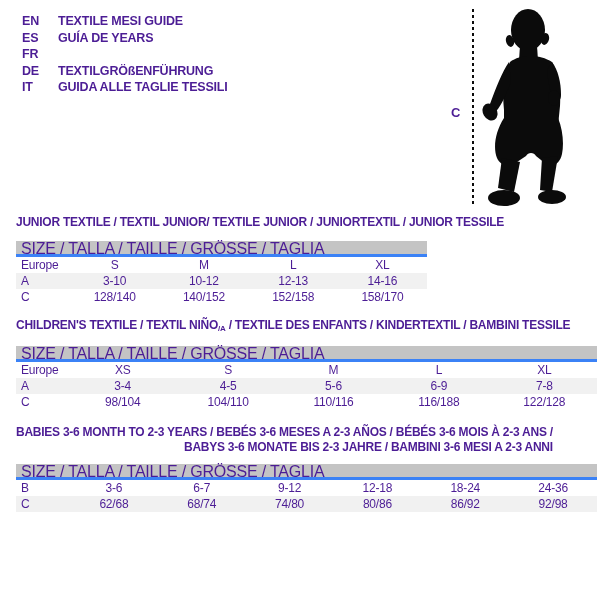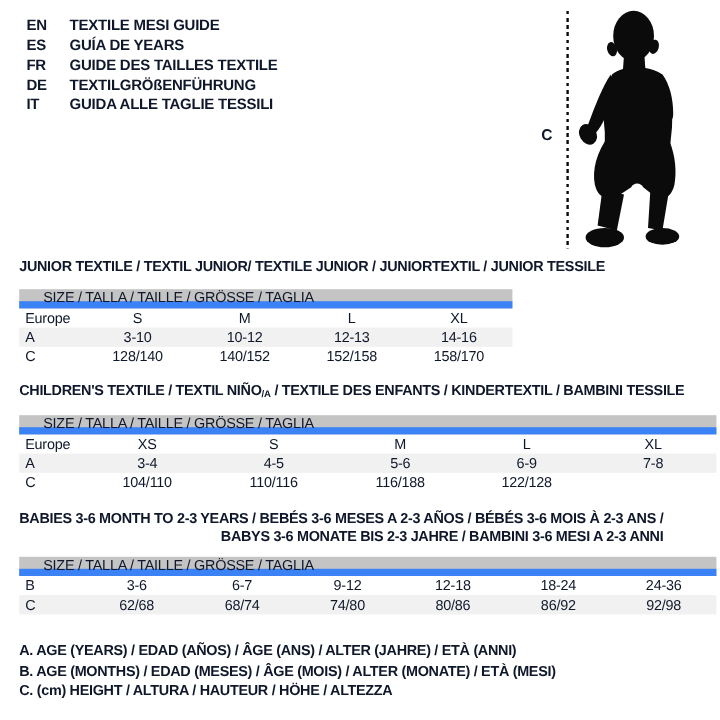--- a/index.html
+++ b/index.html
@@ -1,18 +1,18 @@
 <!DOCTYPE html>
 <html><head>
 <meta charset="utf-8">
 <style>
   html,body { margin:0; padding:0; background:#fff; }
   .canvas {
     position:relative; width:600px; height:600px; background:#ffffff;
-    font-family:"Liberation Sans", sans-serif; color:#0f172a; overflow:hidden;
+    font-family:"Liberation Sans", sans-serif; color:#4c1d95; overflow:hidden;
     letter-spacing:-0.2px;
   }
 
   
   .lang-block { position:absolute; left:22px; top:13px; }
   .lang-row { display:flex; height:16.5px; line-height:16.5px;
               font-size:12.5px; font-weight:700; }
   .lang-code { width:36px; }
 
   
@@ -22,22 +22,22 @@
   }
   .c-label { position:absolute; left:451px; top:105px;
              font-size:13px; font-weight:700; }
   .baby-svg { position:absolute; left:480px; top:0; width:120px; height:215px; }
 
   
   .tbl-title { position:absolute; left:16px; margin:0; font-size:12px;
                font-weight:700; letter-spacing:-0.25px; line-height:15px;text-align:right; }
   .tbl { position:absolute; left:16px; }
   .tbl-head { height:16px; line-height:15px; box-sizing:border-box;
-              background:#c4c4c4; border-bottom:6px solid #3b82f6;
-              padding-left:20px; font-size:12px; }
+              background:#c4c4c4; border-bottom:3px solid #3b82f6;
+              padding-left:5px; font-size:16px; }
   .row { display:grid; height:16px; line-height:16px; font-size:12px;
          align-items:center; }
   .row.alt { background:#f1f1f1; }
   .t1 .row { grid-template-columns:54px repeat(4,1fr); }
   .t2 .row { grid-template-columns:54px repeat(5,1fr); }
   .t3 .row { grid-template-columns:54px repeat(6,1fr); }
   .lbl { padding-left:5px; }
   .cell { text-align:center; }
   .t1 { width:411px; } .t2,.t3 { width:581px; }
   sub.small { font-size:8px; vertical-align:-2px; letter-spacing:-0.2px; }
@@ -56,21 +56,20 @@
     <div class="lang-row">
       <span class="lang-code">EN</span>
       <span class="lang-title">TEXTILE MESI GUIDE</span>
     </div>
     <div class="lang-row">
       <span class="lang-code">ES</span>
       <span class="lang-title">GUÍA DE YEARS</span>
     </div>
     <div class="lang-row">
       <span class="lang-code">FR</span>
-      <span class="lang-title">GUIDE DES TAILLES TEXTILE</span>
     </div>
     <div class="lang-row">
       <span class="lang-code">DE</span>
       <span class="lang-title">TEXTILGRÖßENFÜHRUNG</span>
     </div>
     <div class="lang-row">
       <span class="lang-code">IT</span>
       <span class="lang-title">GUIDA ALLE TAGLIE TESSILI</span>
     </div>
   </div>
@@ -136,20 +135,21 @@
     <div class="row alt">
       <span class="lbl">A</span>
       <span class="cell">3-4</span>
       <span class="cell">4-5</span>
       <span class="cell">5-6</span>
       <span class="cell">6-9</span>
       <span class="cell">7-8</span>
     </div>
     <div class="row">
       <span class="lbl">C</span>
+      <span class="cell">98/104</span>
       <span class="cell">104/110</span>
       <span class="cell">110/116</span>
       <span class="cell">116/188</span>
       <span class="cell">122/128</span>
     </div>
   </div>
 
   <h2 class="tbl-title" style="top:425px;"><span>BABIES 3-6 MONTH TO 2-3 YEARS / BEBÉS 3-6 MESES A 2-3 AÑOS / BÉBÉS 3-6 MOIS À 2-3 ANS /</span><br><span>BABYS 3-6 MONATE BIS 2-3 JAHRE / BAMBINI 3-6 MESI A 2-3 ANNI</span></h2>
   <div class="tbl t3" style="top:464px;">
     <div class="tbl-head">SIZE / TALLA / TAILLE / GRÖSSE / TAGLIA</div>
@@ -166,19 +166,14 @@
       <span class="lbl">C</span>
       <span class="cell">62/68</span>
       <span class="cell">68/74</span>
       <span class="cell">74/80</span>
       <span class="cell">80/86</span>
       <span class="cell">86/92</span>
       <span class="cell">92/98</span>
     </div>
   </div>
 
-  <div class="footnotes">
-    <div class="footnote">A. AGE (YEARS) / EDAD (AÑOS) / ÂGE (ANS) / ALTER (JAHRE) / ETÀ (ANNI)</div>
-    <div class="footnote">B. AGE (MONTHS) / EDAD (MESES) / ÂGE (MOIS) / ALTER (MONATE) / ETÀ (MESI)</div>
-    <div class="footnote">C. (cm) HEIGHT / ALTURA / HAUTEUR / HÖHE / ALTEZZA</div>
-  </div>
 
 </div>
 
 </body></html>

